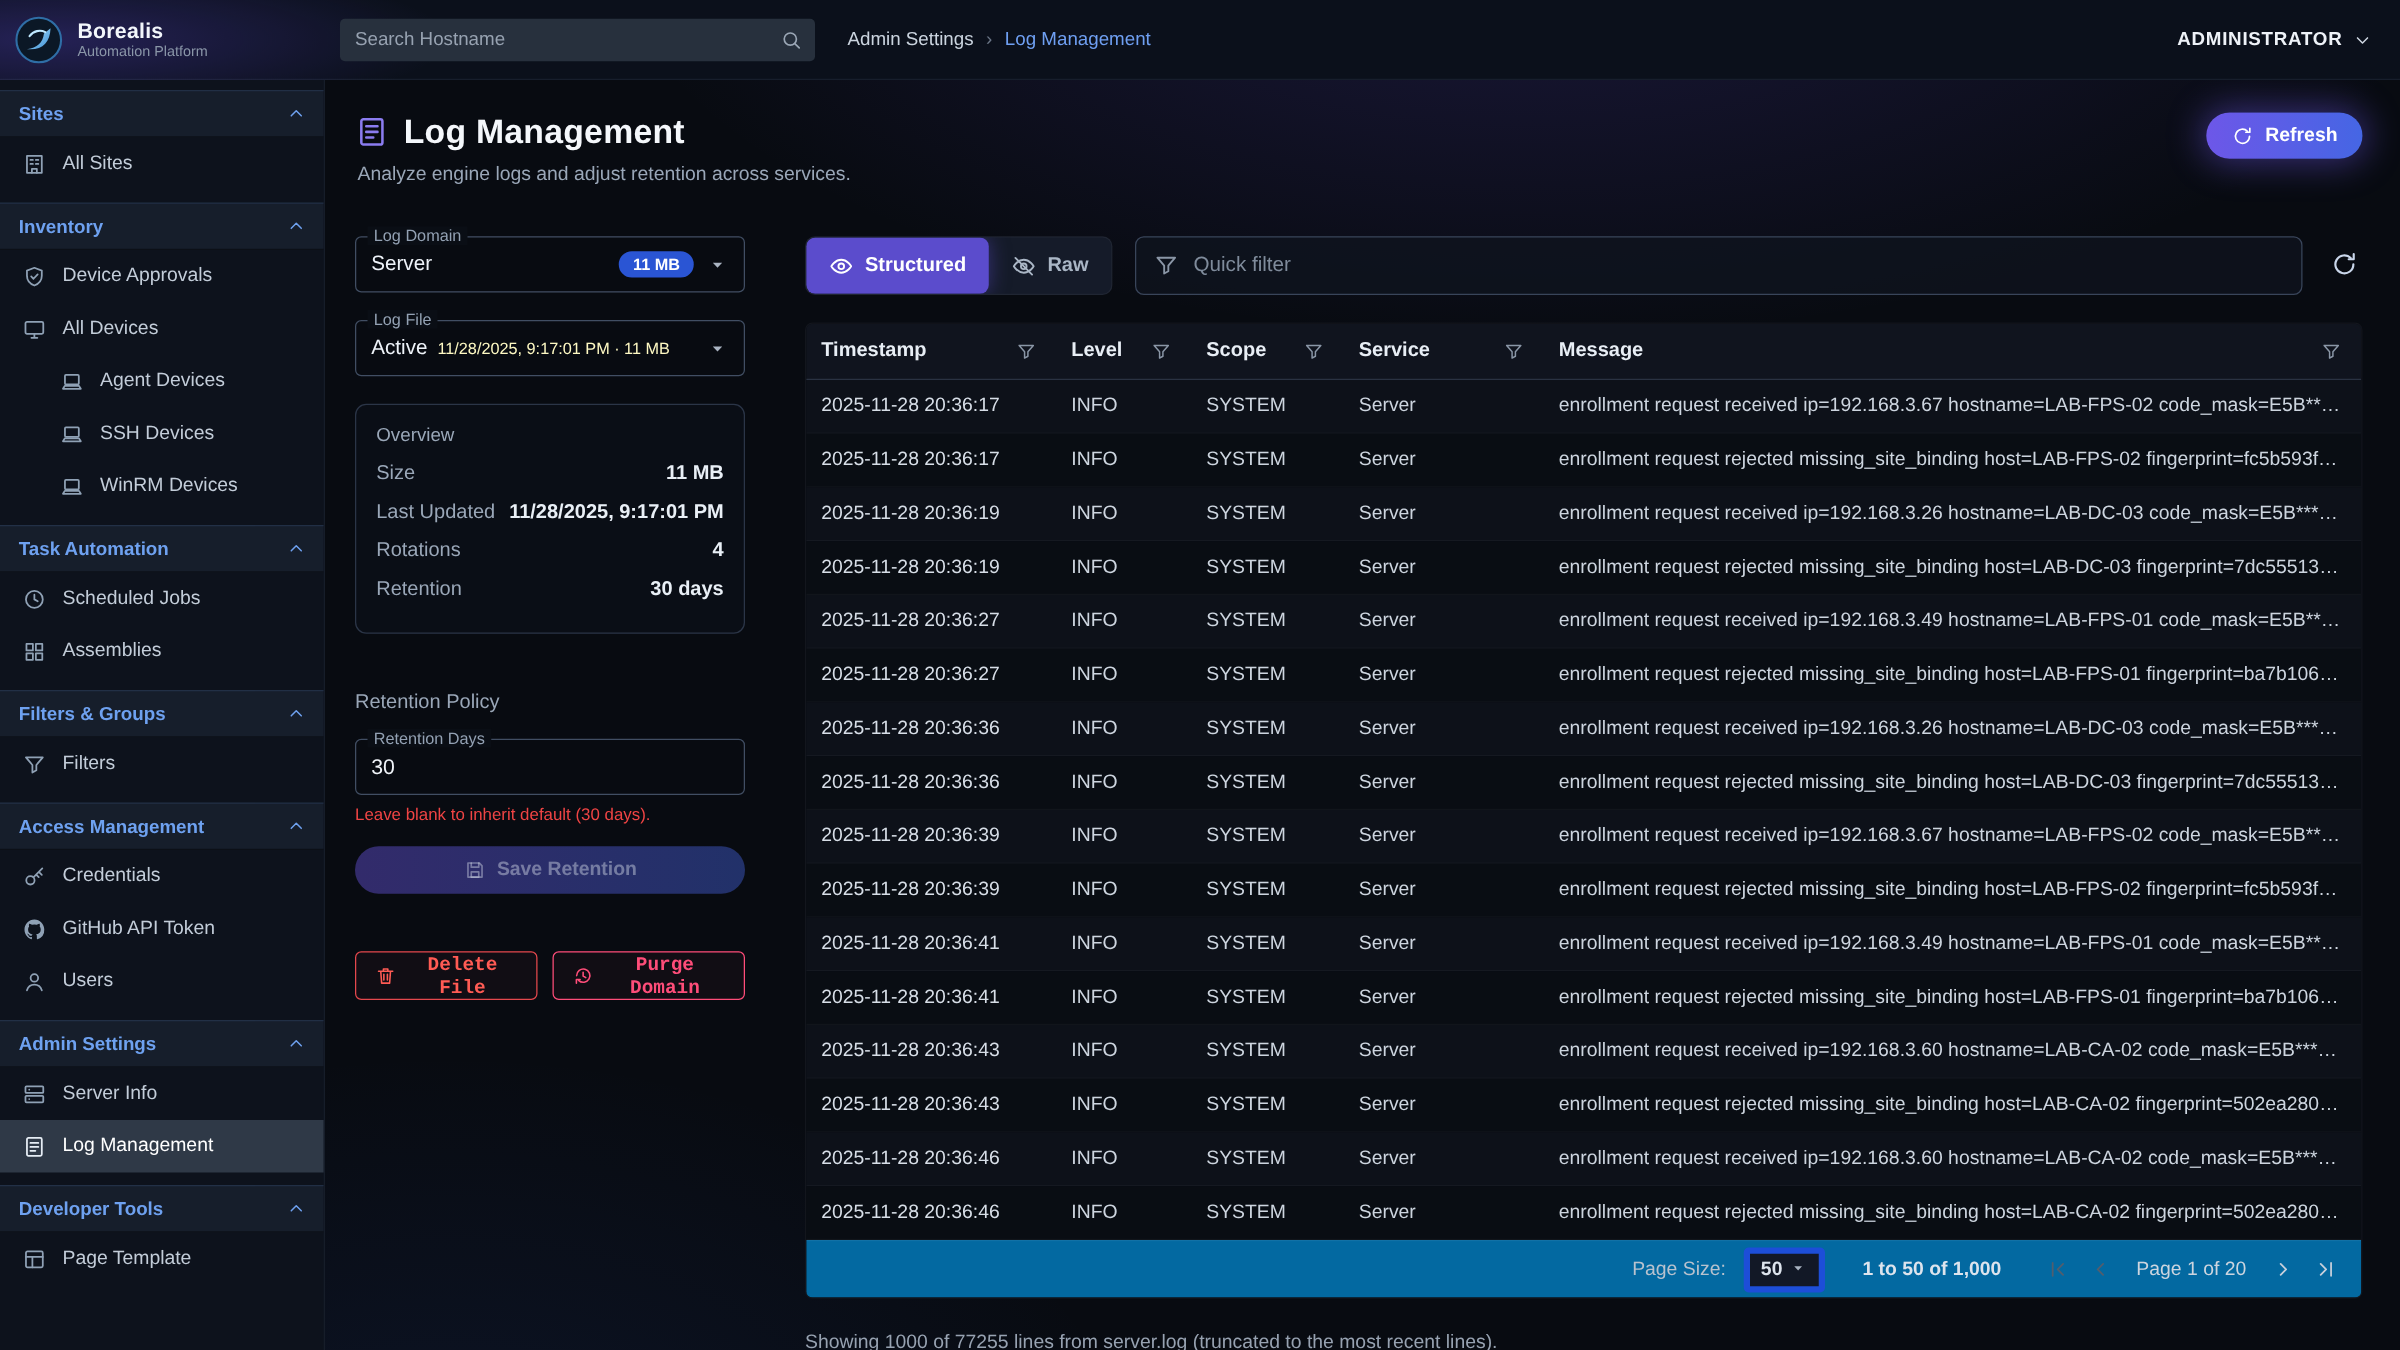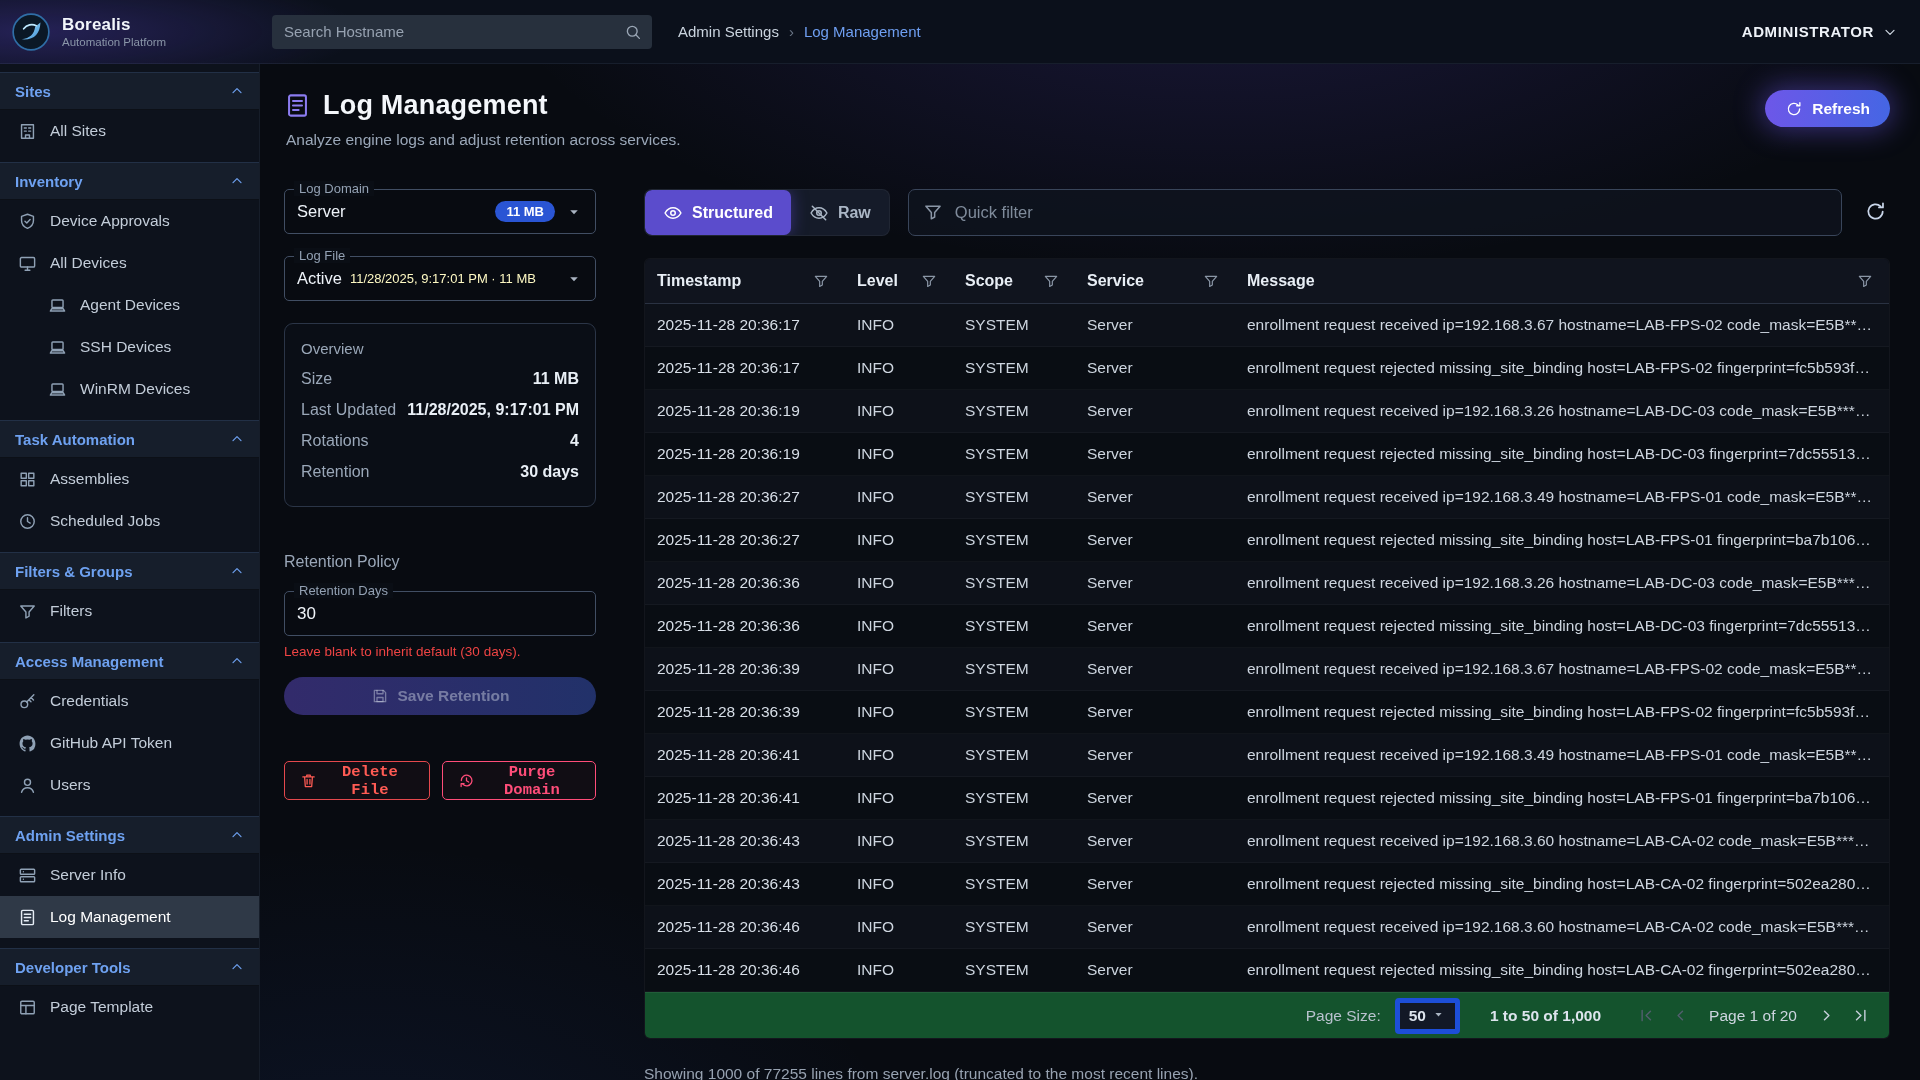--- a/index.html
+++ b/index.html
@@ -144,21 +144,21 @@
   .tr { display:grid; grid-template-columns:200px 108px 122px 160px minmax(0,1fr);
     border-bottom:1px solid rgba(255,255,255,0.035); }
   .tr.even { background:#0d1119; }
   .tr.odd { background:#090d13; }
   .td { height:42px; display:flex; align-items:center; padding:0 14px 0 12px; font-size:15.5px;
     color:#cdd5df; white-space:nowrap; overflow:hidden; }
   .td-msg { display:block; line-height:42px; text-overflow:ellipsis; }
   .td-ts { color:#d7dee7; }
 
   .tfoot { height:46px; display:flex; align-items:center; justify-content:flex-end; gap:14px;
-    background:#14532d; border-top:1px solid rgba(255,255,255,0.06); padding-right:14px;
+    background:#0369a1; border-top:1px solid rgba(255,255,255,0.06); padding-right:14px;
     font-size:15.5px; color:#b9c2ce; }
   .pg-select { display:flex; align-items:flex-start; gap:5px; background:#121826;
     border:5px solid #1d4ed8; border-radius:4px; padding:4px 9px; color:#dde4ed;
     font-weight:600; cursor:pointer; }
   .pg-caret { width:15px; height:15px; color:#aab4c2; }
   .pg-range { font-weight:600; color:#dde4ed; margin:0 16px; }
   .pg-nav { display:flex; align-items:center; gap:4px; }
   .pg-btn { width:30px; height:30px; background:transparent; border:none; color:#c6cfdb;
     cursor:pointer; padding:5px; }
   .pg-btn .icon { width:19px; height:19px; }
@@ -291,36 +291,36 @@
         <span>Task Automation</span>
         <span class="icon sb-chev">
           <svg viewBox="0 0 24 24" fill="none" stroke="currentColor" stroke-width="1.8" stroke-linecap="round" stroke-linejoin="round">
             <path d="M6 14.5l6-6 6 6"></path>
           </svg>
         </span>
       </div>
       <div class="sb-item">
         <span class="icon ">
           <svg viewBox="0 0 24 24" fill="none" stroke="currentColor" stroke-width="1.8" stroke-linecap="round" stroke-linejoin="round">
+            <circle cx="12" cy="12" r="8.5"></circle>
+            <path d="M12 7.2V12l3.4 2"></path>
+          </svg>
+        </span>
+        <span>Scheduled Jobs</span>
+      </div>
+      <div class="sb-item">
+        <span class="icon ">
+          <svg viewBox="0 0 24 24" fill="none" stroke="currentColor" stroke-width="1.8" stroke-linecap="round" stroke-linejoin="round">
             <rect x="4" y="4" width="6.5" height="6.5"></rect>
             <rect x="13.5" y="4" width="6.5" height="6.5"></rect>
             <rect x="4" y="13.5" width="6.5" height="6.5"></rect>
             <rect x="13.5" y="13.5" width="6.5" height="6.5"></rect>
           </svg>
         </span>
         <span>Assemblies</span>
-      </div>
-      <div class="sb-item">
-        <span class="icon ">
-          <svg viewBox="0 0 24 24" fill="none" stroke="currentColor" stroke-width="1.8" stroke-linecap="round" stroke-linejoin="round">
-            <circle cx="12" cy="12" r="8.5"></circle>
-            <path d="M12 7.2V12l3.4 2"></path>
-          </svg>
-        </span>
-        <span>Scheduled Jobs</span>
       </div>
       <div class="sb-header">
         <span>Filters &amp; Groups</span>
         <span class="icon sb-chev">
           <svg viewBox="0 0 24 24" fill="none" stroke="currentColor" stroke-width="1.8" stroke-linecap="round" stroke-linejoin="round">
             <path d="M6 14.5l6-6 6 6"></path>
           </svg>
         </span>
       </div>
       <div class="sb-item">

